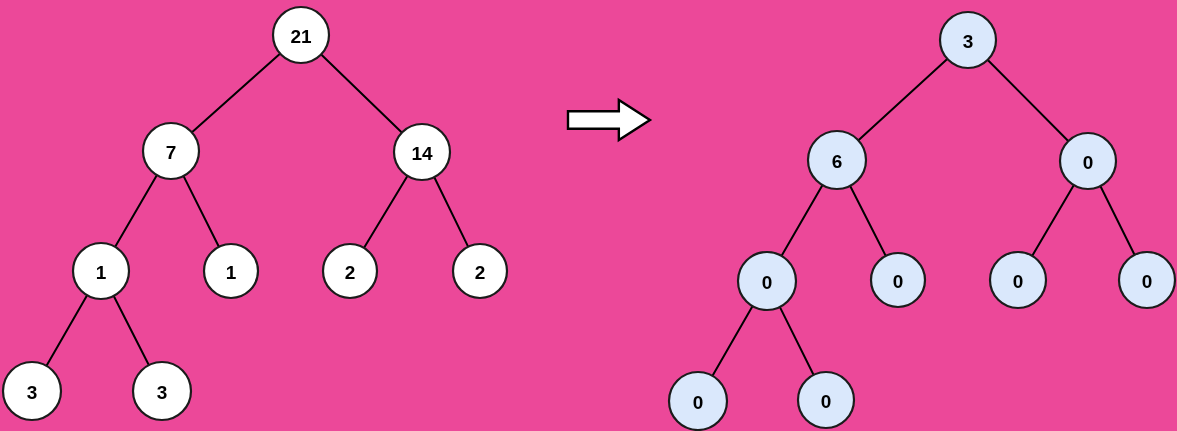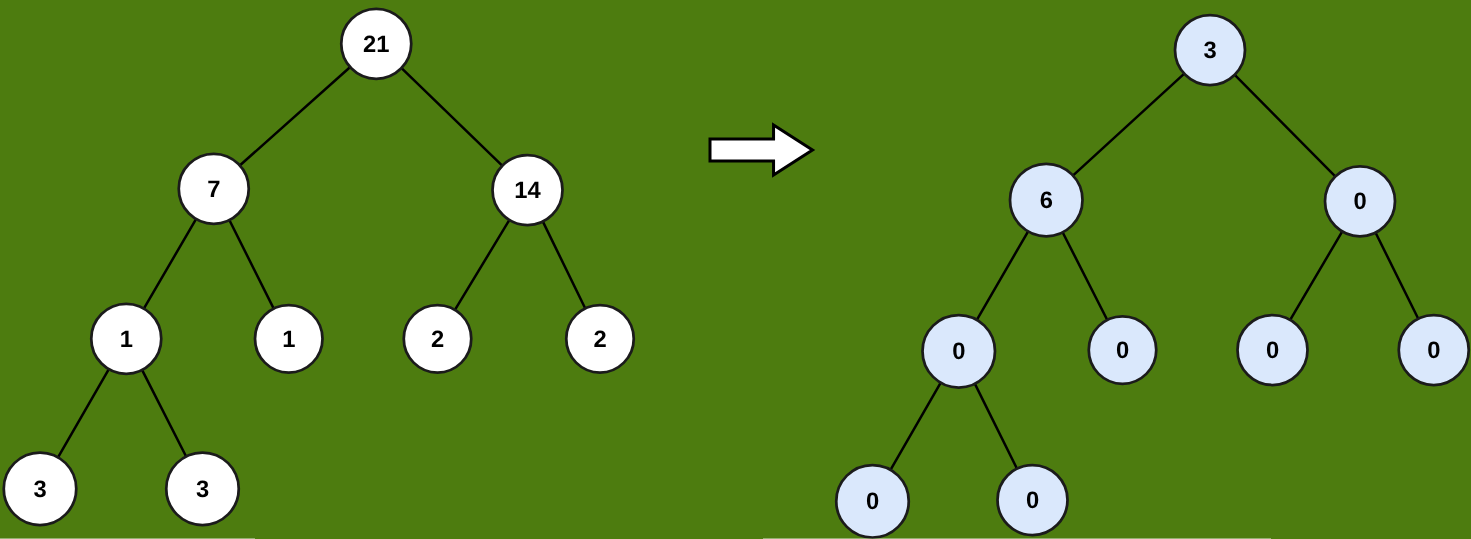--- a/index.html
+++ b/index.html
@@ -7,21 +7,21 @@
     padding: 0;
     background: #ffffff;
   }
   body {
     font-family: "Liberation Sans", sans-serif;
   }
   #canvas {
     position: relative;
     width: 1177px;
     height: 431px;
-    background: #4d7c0f;
+    background: #ec4899;
     overflow: hidden;
   }
   #diagram-svg {
     position: absolute;
     left: 0;
     top: 0;
     width: 1177px;
     height: 431px;
     display: block;
   }

